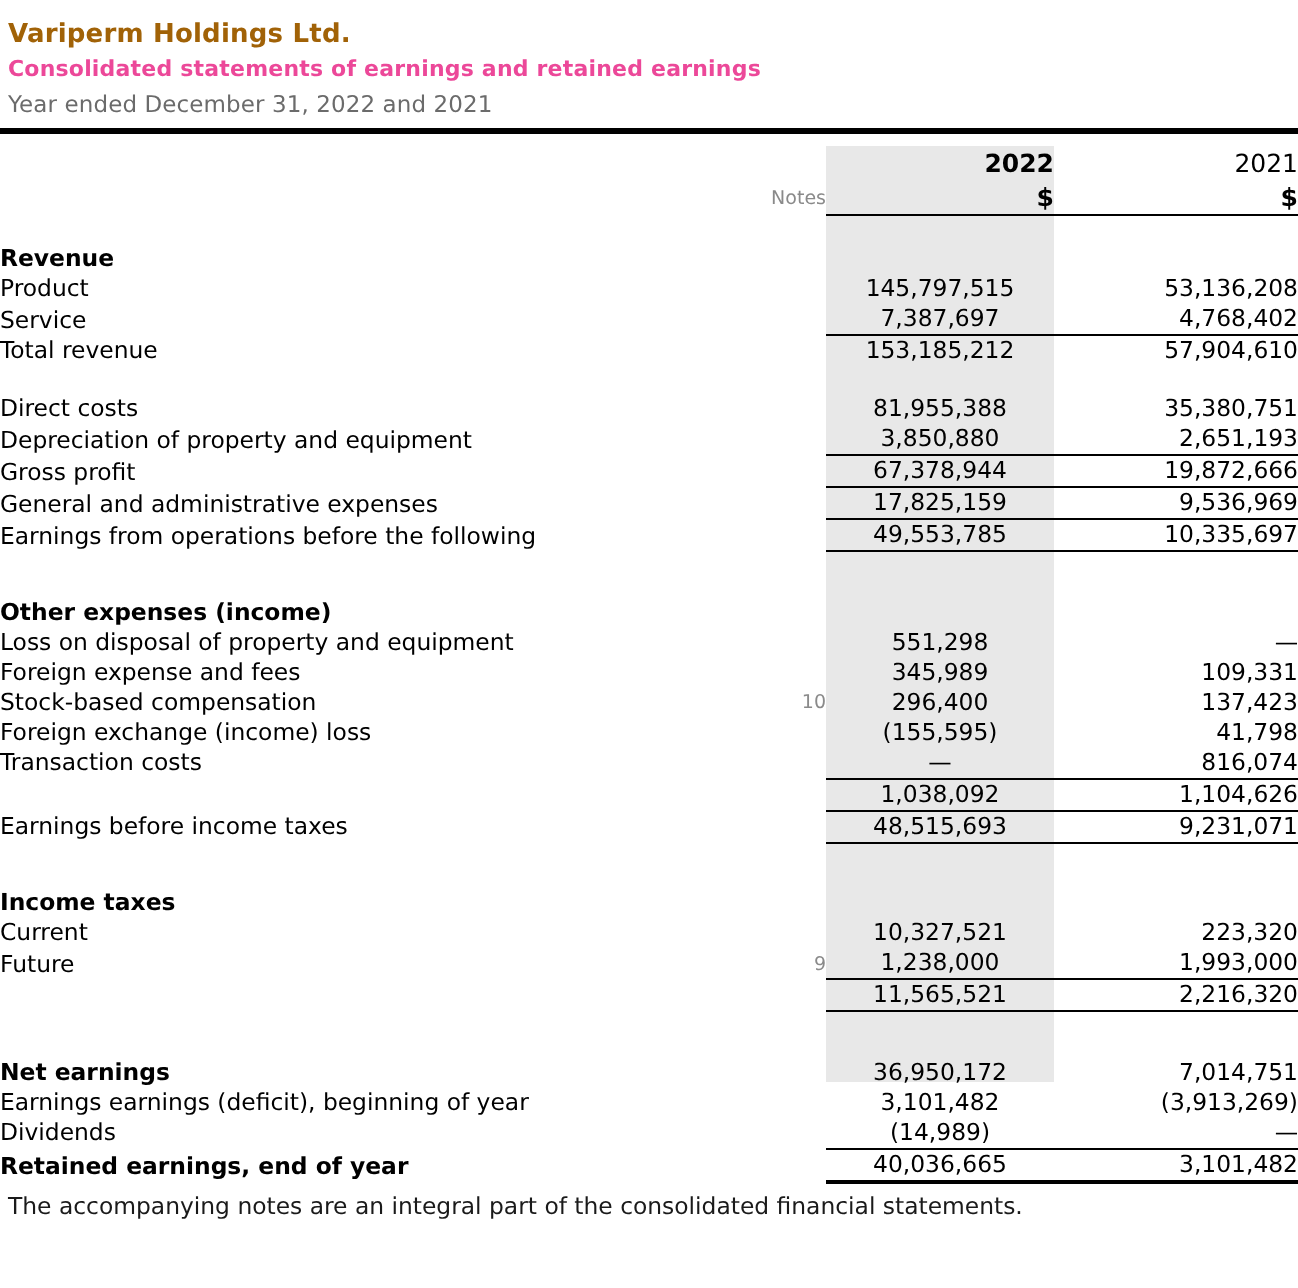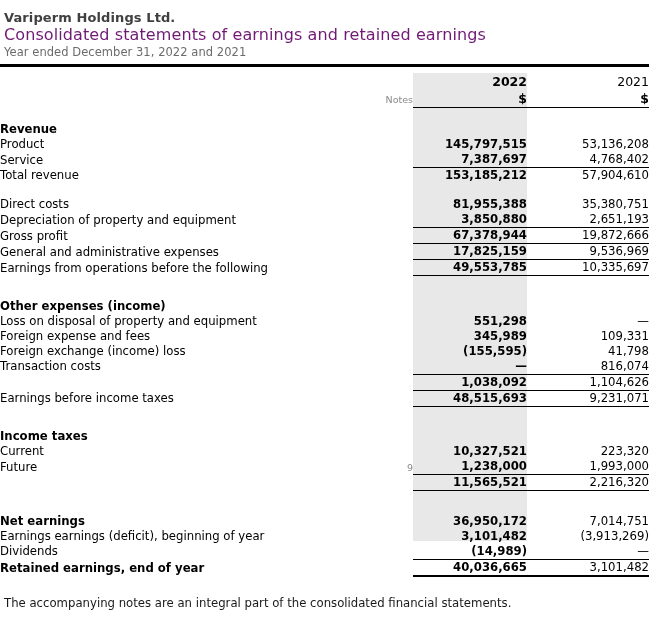--- a/index.html
+++ b/index.html
@@ -16,28 +16,28 @@
     position: relative;
   }
 
   
   .doc-header {
     padding: 9px 0 0 4px;
   }
   .company-name {
     font-size: 13px;
     font-weight: bold;
-    color: #404040;
+    color: #a16207;
     letter-spacing: 0.1px;
     line-height: 17px;
   }
   .statement-title {
-    font-size: 16px;
-    font-weight: normal;
-    color: #701a75;
+    font-size: 11px;
+    font-weight: bold;
+    color: #ec4899;
     line-height: 18px;
     letter-spacing: 0.1px;
   }
   .period-line {
     font-size: 11.5px;
     font-weight: normal;
     color: #6b6b6b;
     line-height: 16px;
     letter-spacing: 0.05px;
   }
@@ -77,21 +77,21 @@
     line-height: 15px;
     height: 15px;
   }
   col.c-label  { width: 340px; }
   col.c-notes  { width: 73px; }
   col.c-2022   { width: 114px; }
   col.c-2021   { width: 122px; }
 
   td.label  { padding-left: 4px; text-align: left; white-space: nowrap; }
   td.notes  { text-align: right; padding-right: 16px; color: #8a8a8a; font-size: 9.5px; }
-  td.v22    { text-align: right; padding-right: 10px; font-weight: bold; white-space: nowrap; }
+  td.v22    { text-align: center; padding-right: 10px; font-weight: normal; white-space: nowrap; }
   td.v21    { text-align: right; padding-right: 4px; white-space: nowrap; }
 
   .indent { padding-left: 18px; }
   .bold   { font-weight: bold; }
 
   
   tr.colhead td { height: 17px; line-height: 17px; }
   td.hd22 { text-align: right; padding-right: 10px; font-weight: bold; font-size: 12.5px; }
   td.hd21 { text-align: right; padding-right: 4px; font-weight: normal; font-size: 12.5px; }
   td.hd-notes { text-align: right; padding-right: 16px; color: #8a8a8a; font-size: 9.5px; }
@@ -243,20 +243,26 @@
         <td class="v22">551,298</td>
         <td class="v21">—</td>
       </tr>
       <tr>
         <td class="label indent">Foreign expense and fees</td>
         <td class="notes"></td>
         <td class="v22">345,989</td>
         <td class="v21">109,331</td>
       </tr>
       <tr>
+        <td class="label indent">Stock-based compensation</td>
+        <td class="notes">10</td>
+        <td class="v22">296,400</td>
+        <td class="v21">137,423</td>
+      </tr>
+      <tr>
         <td class="label indent">Foreign exchange (income) loss</td>
         <td class="notes"></td>
         <td class="v22">(155,595)</td>
         <td class="v21">41,798</td>
       </tr>
       <tr>
         <td class="label indent">Transaction costs</td>
         <td class="notes"></td>
         <td class="v22">—</td>
         <td class="v21">816,074</td>

